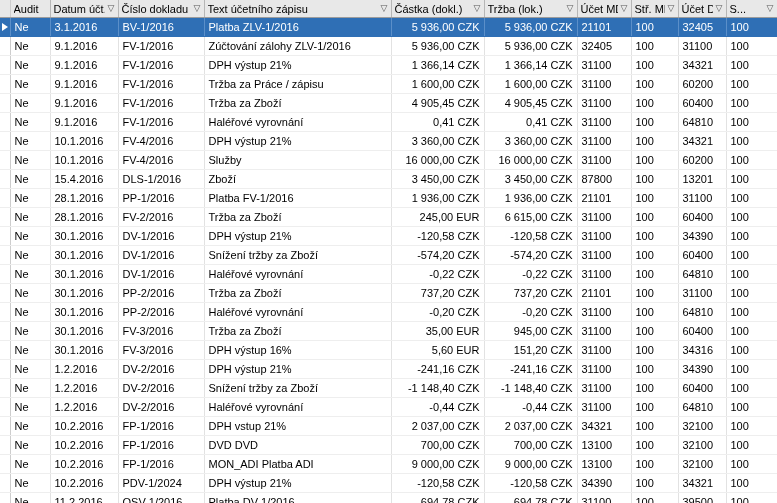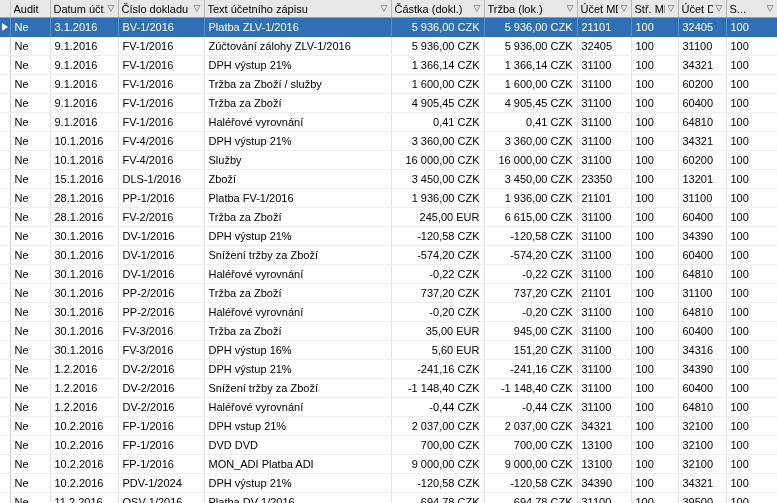--- a/index.html
+++ b/index.html
@@ -229,21 +229,21 @@
           <td>31100</td>
           <td>100</td>
           <td>34321</td>
           <td>100</td>
         </tr>
         <tr>
           <td class="ind"></td>
           <td>Ne</td>
           <td>9.1.2016</td>
           <td>FV-1/2016</td>
-          <td>Tržba za Zboží / služby</td>
+          <td>Tržba za Práce / zápisu</td>
           <td class="num">1 600,00 CZK</td>
           <td class="num">1 600,00 CZK</td>
           <td>31100</td>
           <td>100</td>
           <td>60200</td>
           <td>100</td>
         </tr>
         <tr>
           <td class="ind"></td>
           <td>Ne</td>
@@ -292,26 +292,26 @@
           <td class="num">16 000,00 CZK</td>
           <td class="num">16 000,00 CZK</td>
           <td>31100</td>
           <td>100</td>
           <td>60200</td>
           <td>100</td>
         </tr>
         <tr>
           <td class="ind"></td>
           <td>Ne</td>
-          <td>15.1.2016</td>
+          <td>15.4.2016</td>
           <td>DLS-1/2016</td>
           <td>Zboží</td>
           <td class="num">3 450,00 CZK</td>
           <td class="num">3 450,00 CZK</td>
-          <td>23350</td>
+          <td>87800</td>
           <td>100</td>
           <td>13201</td>
           <td>100</td>
         </tr>
         <tr>
           <td class="ind"></td>
           <td>Ne</td>
           <td>28.1.2016</td>
           <td>PP-1/2016</td>
           <td>Platba FV-1/2016</td>

